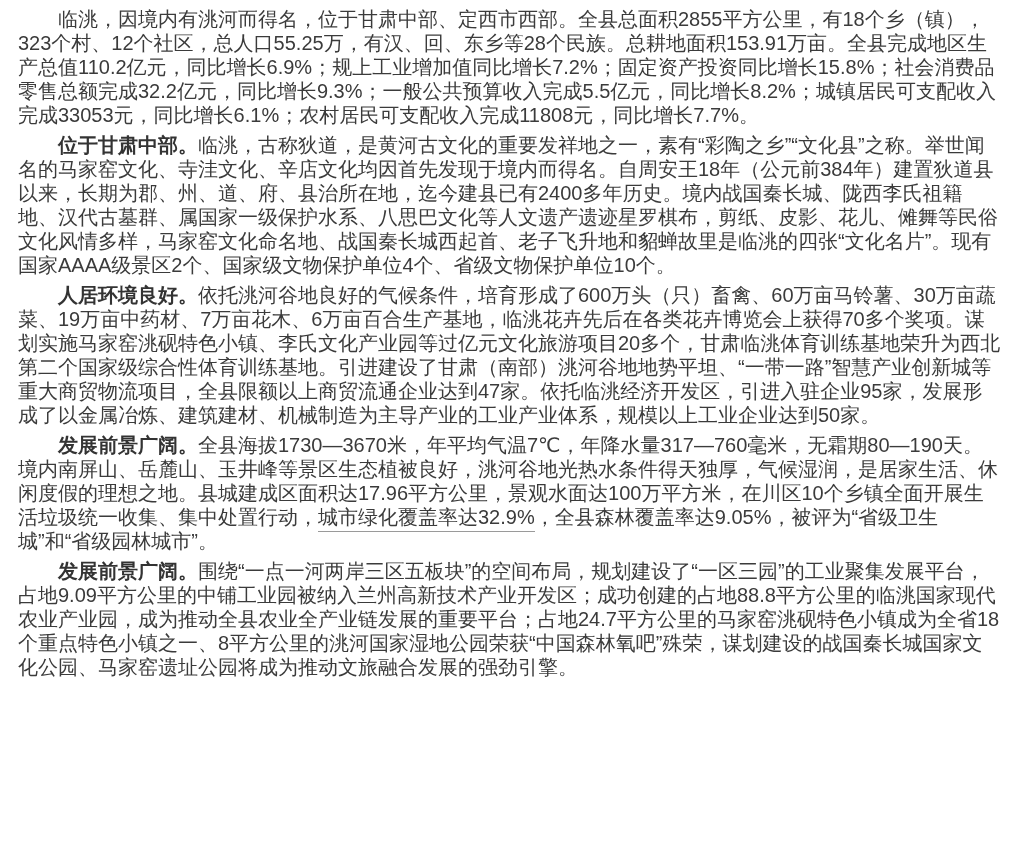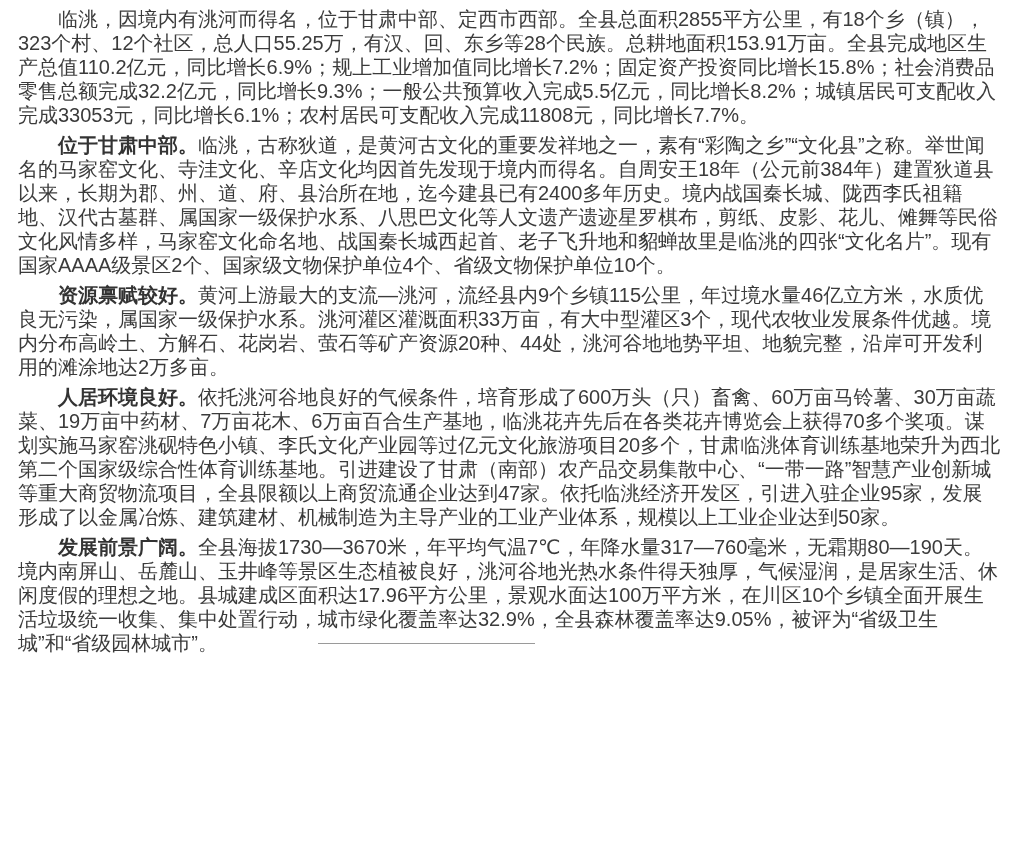--- a/index.html
+++ b/index.html
@@ -31,33 +31,33 @@
   .doc p:last-child {
     margin-bottom: 0;
   }
   .para-head {
     font-weight: 700;
     color: #333333;
   }
   .stat-underline {
     text-decoration: none;
     border-bottom: 1px solid #9a9a9a;
-    padding-bottom: 13px;
+    padding-bottom: 3px;
   }
 </style>
 </head>
 <body>
 
 <div class="doc">
 
   <p><span>临洮，因境内有洮河而得名，位于甘肃中部、定西市西部。全县总面积2855平方公里，有18个乡（镇），323个村、12个社区，总人口55.25万，有汉、回、东乡等28个民族。总耕地面积153.91万亩。全县完成地区生产总值110.2亿元，同比增长6.9%；规上工业增加值同比增长7.2%；固定资产投资同比增长15.8%；社会消费品零售总额完成32.2亿元，同比增长9.3%；一般公共预算收入完成5.5亿元，同比增长8.2%；城镇居民可支配收入完成33053元，同比增长6.1%；农村居民可支配收入完成11808元，同比增长7.7%。</span></p>
 
   <p><b class="para-head">位于甘肃中部。</b><span>临洮，古称狄道，是黄河古文化的重要发祥地之一，素有“彩陶之乡”“文化县”之称。举世闻名的马家窑文化、寺洼文化、辛店文化均因首先发现于境内而得名。自周安王18年（公元前384年）建置狄道县以来，长期为郡、州、道、府、县治所在地，迄今建县已有2400多年历史。境内战国秦长城、陇西李氏祖籍地、汉代古墓群、属国家一级保护水系、八思巴文化等人文遗产遗迹星罗棋布，剪纸、皮影、花儿、傩舞等民俗文化风情多样，马家窑文化命名地、战国秦长城西起首、老子飞升地和貂蝉故里是临洮的四张“文化名片”。现有国家AAAA级景区2个、国家级文物保护单位4个、省级文物保护单位10个。</span></p>
 
 
-  <p><b class="para-head">资源禀赋较好。</b><span>黄河上游最大的支流—洮河，流经县内9个乡镇115公里，年过境水量46亿立方米，水质优良无污染，属国家一级保护水系。洮河灌区灌溉面积33万亩，有大中型灌区3个，现代农牧业发展条件优越。境内分布高岭土、方解石、花岗岩、萤石等矿产资源20种、44处，洮河谷地地势平坦、地貌完整，沿岸可开发利用的滩涂地达2万多亩。</span></p>
 
-  <p><b class="para-head">人居环境良好。</b><span>依托洮河谷地良好的气候条件，培育形成了600万头（只）畜禽、60万亩马铃薯、30万亩蔬菜、19万亩中药材、7万亩花木、6万亩百合生产基地，临洮花卉先后在各类花卉博览会上获得70多个奖项。谋划实施马家窑洮砚特色小镇、李氏文化产业园等过亿元文化旅游项目20多个，甘肃临洮体育训练基地荣升为西北第二个国家级综合性体育训练基地。引进建设了甘肃（南部）农产品交易集散中心、“一带一路”智慧产业创新城等重大商贸物流项目，全县限额以上商贸流通企业达到47家。依托临洮经济开发区，引进入驻企业95家，发展形成了以金属冶炼、建筑建材、机械制造为主导产业的工业产业体系，规模以上工业企业达到50家。</span></p>
+  <p><b class="para-head">人居环境良好。</b><span>依托洮河谷地良好的气候条件，培育形成了600万头（只）畜禽、60万亩马铃薯、30万亩蔬菜、19万亩中药材、7万亩花木、6万亩百合生产基地，临洮花卉先后在各类花卉博览会上获得70多个奖项。谋划实施马家窑洮砚特色小镇、李氏文化产业园等过亿元文化旅游项目20多个，甘肃临洮体育训练基地荣升为西北第二个国家级综合性体育训练基地。引进建设了甘肃（南部）洮河谷地地势平坦、“一带一路”智慧产业创新城等重大商贸物流项目，全县限额以上商贸流通企业达到47家。依托临洮经济开发区，引进入驻企业95家，发展形成了以金属冶炼、建筑建材、机械制造为主导产业的工业产业体系，规模以上工业企业达到50家。</span></p>
 
   <p><b class="para-head">发展前景广阔。</b><span>全县海拔1730—3670米，年平均气温7℃，年降水量317—760毫米，无霜期80—190天。境内南屏山、岳麓山、玉井峰等景区生态植被良好，洮河谷地光热水条件得天独厚，气候湿润，是居家生活、休闲度假的理想之地。县城建成区面积达17.96平方公里，景观水面达100万平方米，在川区10个乡镇全面开展生活垃圾统一收集、集中处置行动，</span><span class="stat-underline">城市绿化覆盖率达32.9%</span><span>，全县森林覆盖率达9.05%，被评为“省级卫生城”和“省级园林城市”。</span></p>
 
+  <p><b class="para-head">发展前景广阔。</b><span>围绕“一点一河两岸三区五板块”的空间布局，规划建设了“一区三园”的工业聚集发展平台，占地9.09平方公里的中铺工业园被纳入兰州高新技术产业开发区；成功创建的占地88.8平方公里的临洮国家现代农业产业园，成为推动全县农业全产业链发展的重要平台；占地24.7平方公里的马家窑洮砚特色小镇成为全省18个重点特色小镇之一、8平方公里的洮河国家湿地公园荣获“中国森林氧吧”殊荣，谋划建设的战国秦长城国家文化公园、马家窑遗址公园将成为推动文旅融合发展的强劲引擎。</span></p>
 
 </div>
 
 </body></html>

